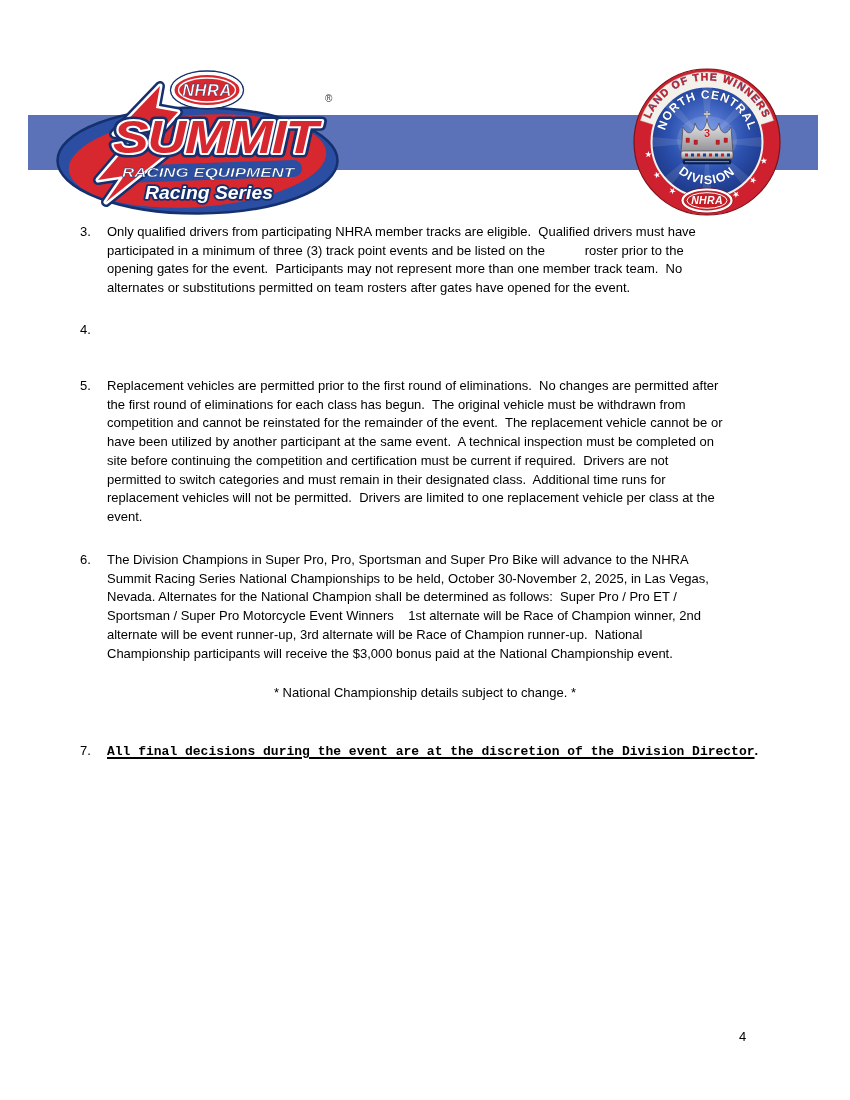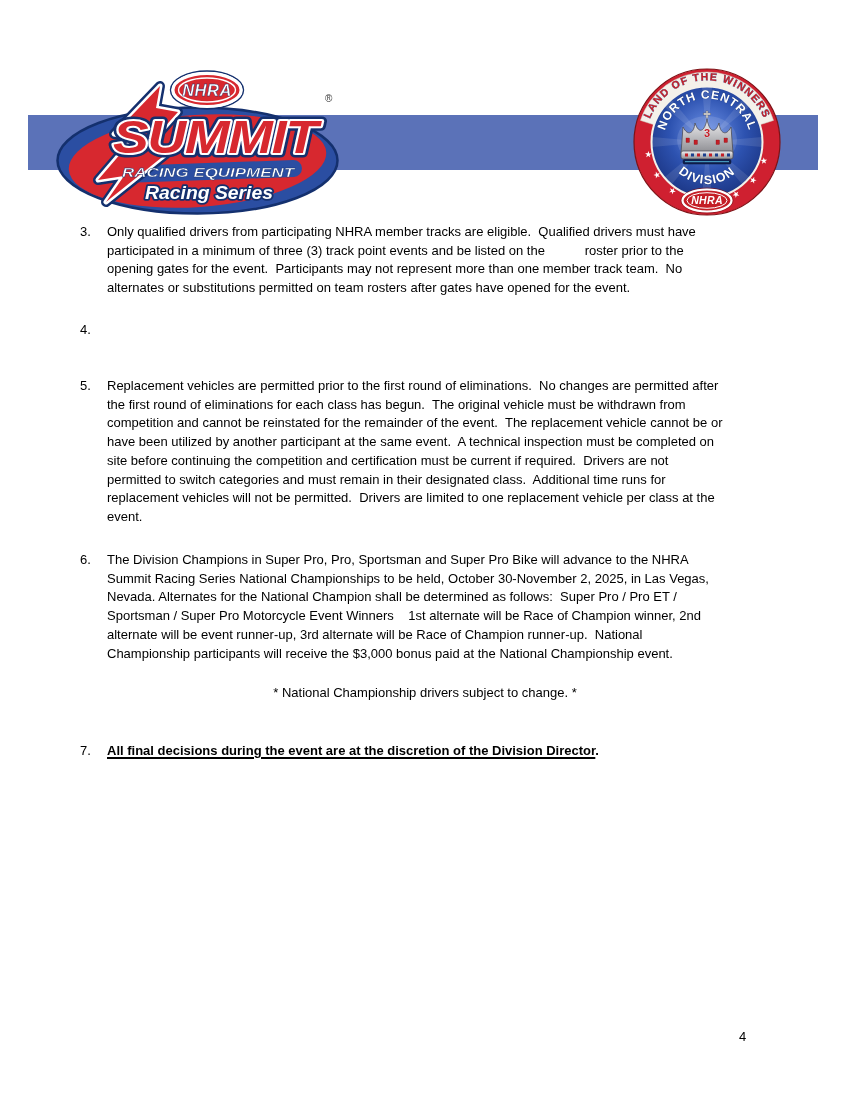--- a/index.html
+++ b/index.html
@@ -12,21 +12,21 @@
   .summit-logo { position:absolute; left:48px; top:60px; width:300px; height:160px; }
   .division-badge { position:absolute; left:632px; top:67px; width:150px; height:150px; }
 
   .rule-item { position:absolute; left:80px; width:720px; display:flex; align-items:flex-start;
                font-size:13px; line-height:18.7px; }
   .rule-item .num { flex:0 0 27px; width:27px; }
   .rule-item .txt { white-space:pre; }
   .i3 { top:223px; } .i4 { top:321px; } .i5 { top:377px; } .i6 { top:551px; } .i7 { top:742px; }
   .note { position:absolute; left:80px; top:684px; width:690px; text-align:center;
           font-size:13px; line-height:18.7px; }
-  .i7 .txt .bu { font-weight:bold; text-decoration:underline; text-decoration-thickness:1.5px; text-underline-offset:2px; }
+  .i7 .txt .bu { font-weight:bold; text-decoration:underline; text-decoration-thickness:1.5px; text-underline-offset:2px;font-family:Liberation Mono, monospace; }
   .i7 .txt .b  { font-weight:bold; }
   .page-number { position:absolute; left:739px; top:1029px; font-size:13px; }
 
   svg text { font-family:"Liberation Sans", sans-serif; }
   .star-font { font-family:"DejaVu Sans", sans-serif; }
 </style>
 </head>
 <body>
 
 <div class="page">
@@ -158,21 +158,21 @@
   <div class="rule-item i6">
     <span class="num">6.</span>
     <div class="txt">The Division Champions in Super Pro, Pro, Sportsman and Super Pro Bike will advance to the NHRA
 Summit Racing Series National Championships to be held, October 30-November 2, 2025, in Las Vegas,
 Nevada. Alternates for the National Champion shall be determined as follows:  Super Pro / Pro ET /
 Sportsman / Super Pro Motorcycle Event Winners    1st alternate will be Race of Champion winner, 2nd
 alternate will be event runner-up, 3rd alternate will be Race of Champion runner-up.  National
 Championship participants will receive the $3,000 bonus paid at the National Championship event.</div>
   </div>
 
-  <div class="note">* National Championship drivers subject to change. *</div>
+  <div class="note">* National Championship details subject to change. *</div>
 
   <div class="rule-item i7">
     <span class="num">7.</span>
     <div class="txt"><span class="bu">All final decisions during the event are at the discretion of the Division Director</span><span class="b">.</span></div>
   </div>
 
   <div class="page-number">4</div>
 
 </div>
 

